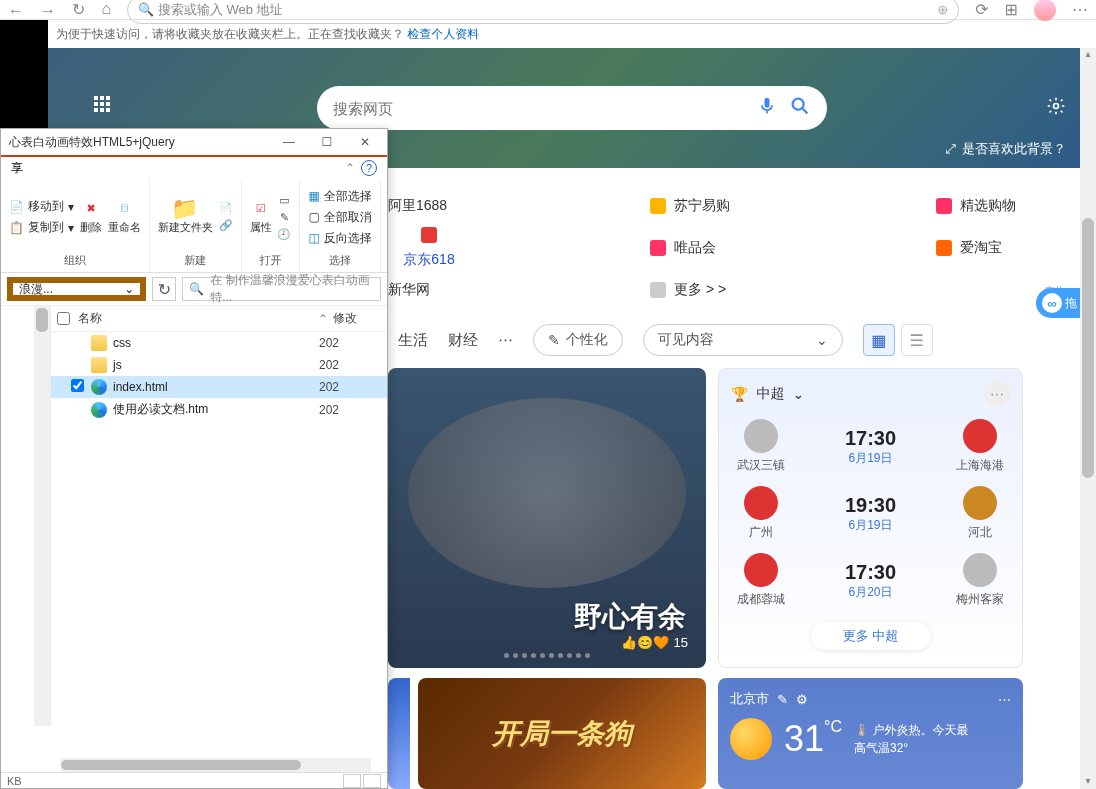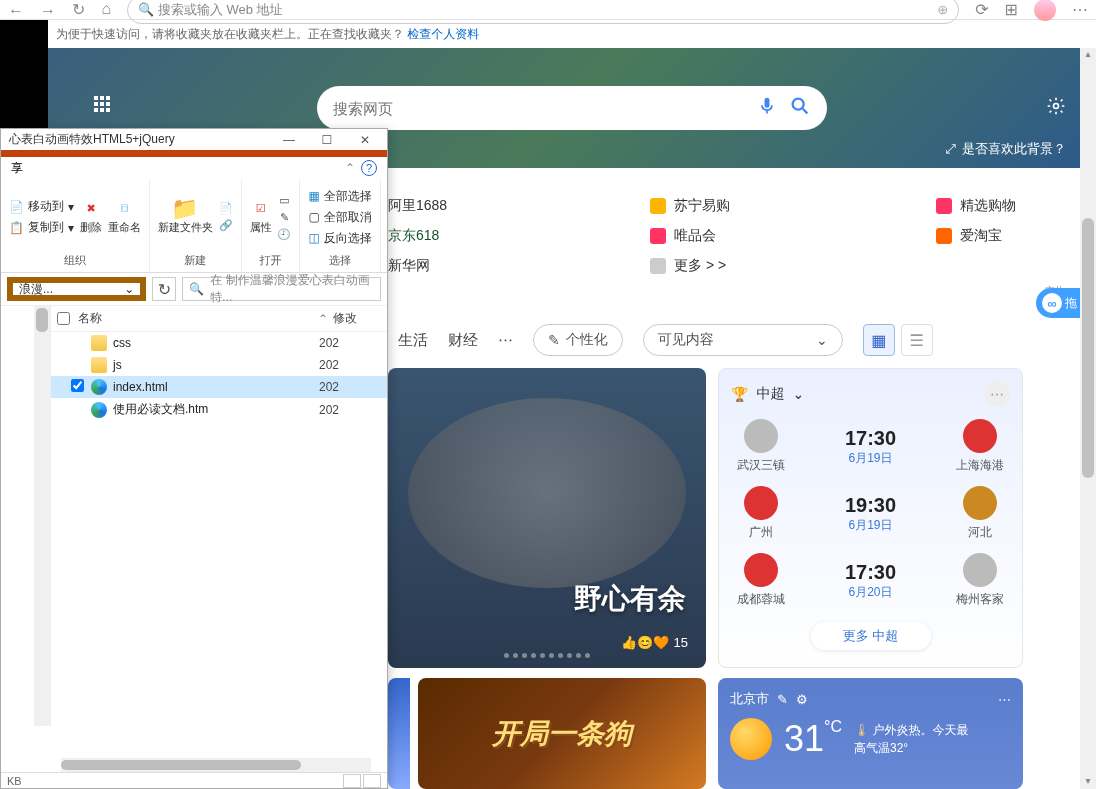--- a/index.html
+++ b/index.html
@@ -26,36 +26,36 @@
     .hero-search .mic { color: #4285f4; margin-right: 12px; }
     .hero-search .search-icon { color: #4285f4; }
     .apps-icon { position: absolute; left: 46px; top: 48px; width: 18px; height: 18px; color: #fff; display: grid; grid-template-columns: repeat(3,4px); grid-template-rows: repeat(3,4px); gap: 2px; }
     .apps-icon span { background: #fff; }
     .hero-right { position: absolute; right: 30px; top: 48px; color: #fff; display: flex; align-items: center; gap: 12px; font-size: 13px; }
     
     
     .quicklinks { position: absolute; top: 185px; left: 48px; right: 0; height: 120px; background: #fff; padding: 12px 30px; }
     .ql-row { display: flex; justify-content: space-between; margin-bottom: 12px; }
     .ql-item { display: flex; align-items: center; gap: 8px; font-size: 14px; color: #333; width: 130px; }
-    .ql-item.red { color: #14532d; font-weight: 500; }
+    .ql-item.red { color: #1d4ed8; font-weight: 500; flex-direction: column; }
     .ql-icon { width: 16px; height: 16px; border-radius: 3px; }
     .ql-ad { position: absolute; right: 30px; bottom: 6px; font-size: 11px; color: #999; }
     
     
     .tabs-bar { position: absolute; top: 320px; left: 388px; right: 60px; height: 40px; display: flex; align-items: center; gap: 20px; padding: 0 10px; }
     .tab-item { font-size: 15px; color: #444; }
     .pill { border: 1px solid #ccc; border-radius: 18px; padding: 6px 14px; display: flex; align-items: center; gap: 6px; font-size: 14px; color: #555; }
     .pill-wide { width: 200px; justify-content: space-between; }
     .view-toggle { display: flex; gap: 6px; }
     .view-btn { width: 32px; height: 32px; border: 1px solid #ddd; border-radius: 4px; display: flex; align-items: center; justify-content: center; color: #999; }
     .view-btn.active { color: #3366cc; background: #eaf1ff; border-color: #9bd; }
     
     
     .news-card { position: absolute; top: 368px; left: 388px; width: 318px; height: 300px; background: linear-gradient(#3a5570, #2a3a50); border-radius: 8px; overflow: hidden; color: #fff; }
-    .news-card .headline { position: absolute; bottom: 50px; right: 20px; font-size: 28px; font-weight: bold; text-shadow: 0 2px 4px rgba(0,0,0,0.5); }
+    .news-card .headline { position: absolute; bottom: 32px; right: 20px; font-size: 28px; font-weight: bold; text-shadow: 0 2px 4px rgba(0,0,0,0.5); }
     .news-card .reactions { position: absolute; bottom: 18px; right: 18px; font-size: 13px; display: flex; align-items: center; gap: 4px; }
     .news-card .dots { position: absolute; bottom: 10px; left: 50%; transform: translateX(-50%); display: flex; gap: 4px; }
     .news-card .dots span { width: 5px; height: 5px; border-radius: 50%; background: rgba(255,255,255,0.4); }
     
     
     .sports-card { position: absolute; top: 368px; left: 718px; width: 305px; height: 300px; background: linear-gradient(#eaf0ff, #fff); border-radius: 8px; padding: 12px; border: 1px solid #e5e5e5; }
     .sports-head { display: flex; align-items: center; gap: 8px; font-size: 14px; font-weight: 500; color: #333; }
     .sports-head .more-dots { margin-left: auto; width: 26px; height: 26px; border-radius: 50%; background: #eee; display: flex; align-items: center; justify-content: center; color: #999; font-size: 14px; }
     .match-row { display: flex; justify-content: space-between; align-items: center; margin-top: 12px; }
     .team { display: flex; flex-direction: column; align-items: center; font-size: 12px; color: #555; width: 60px; }
@@ -81,21 +81,21 @@
     .float-btn { position: absolute; top: 288px; right: 0; width: 60px; height: 30px; background: #40a0ff; border-radius: 15px 0 0 15px; display: flex; align-items: center; padding-left: 6px; color: #fff; font-size: 12px; gap: 3px; }
     .float-btn-icon { width: 20px; height: 20px; background: #fff; border-radius: 50%; color: #40a0ff; display: flex; align-items: center; justify-content: center; font-weight: bold; font-size: 13px; }
     
     
     .scrollbar-right { position: absolute; right: 0; top: 48px; bottom: 0; width: 16px; background: #f0f0f0; }
     .scrollbar-thumb { position: absolute; top: 170px; left: 2px; right: 2px; height: 260px; background: #c0c0c0; border-radius: 6px; }
     .scrollbar-arrow { position: absolute; left: 0; right: 0; height: 14px; text-align: center; font-size: 10px; color: #888; }
     
     
     .explorer { position: absolute; top: 128px; left: 0; width: 388px; height: 661px; background: #fff; border: 1px solid #aaa; box-shadow: 2px 2px 10px rgba(0,0,0,0.2); }
-    .exp-title { height: 28px; border-bottom: 7px solid #c2410c; display: flex; align-items: center; padding: 0 8px; font-size: 12px; color: #333; }
+    .exp-title { height: 28px; border-bottom: 2px solid #c2410c; display: flex; align-items: center; padding: 0 8px; font-size: 12px; color: #333; }
     .exp-title .title-text { flex: 1; }
     .exp-title .win-btns { display: flex; gap: 10px; }
     .exp-title .win-btns span { width: 28px; text-align: center; color: #555; }
     .exp-tab { height: 22px; padding: 2px 10px; font-size: 12px; display: flex; align-items: center; justify-content: space-between; }
     .exp-tab .help { color: #2266cc; width: 16px; height: 16px; border-radius: 50%; border: 1px solid #2266cc; text-align: center; line-height: 14px; font-size: 11px; }
     
     .ribbon { display: flex; border-bottom: 1px solid #ddd; }
     .ribbon-group { border-right: 1px solid #eee; padding: 4px 8px; text-align: center; font-size: 11px; color: #555; }
     .ribbon-group .rg-body { height: 68px; display: flex; align-items: center; gap: 6px; }
     .ribbon-group .rg-label { font-size: 11px; color: #555; margin-top: 2px; }

